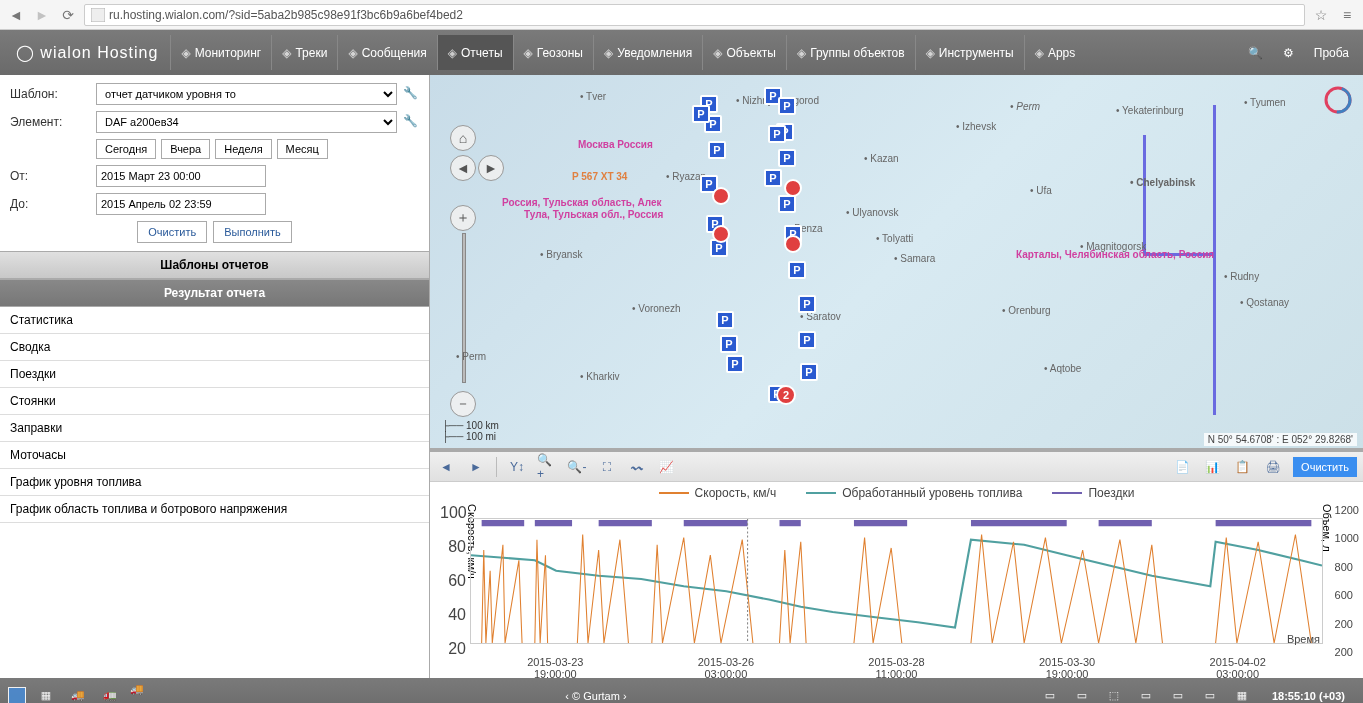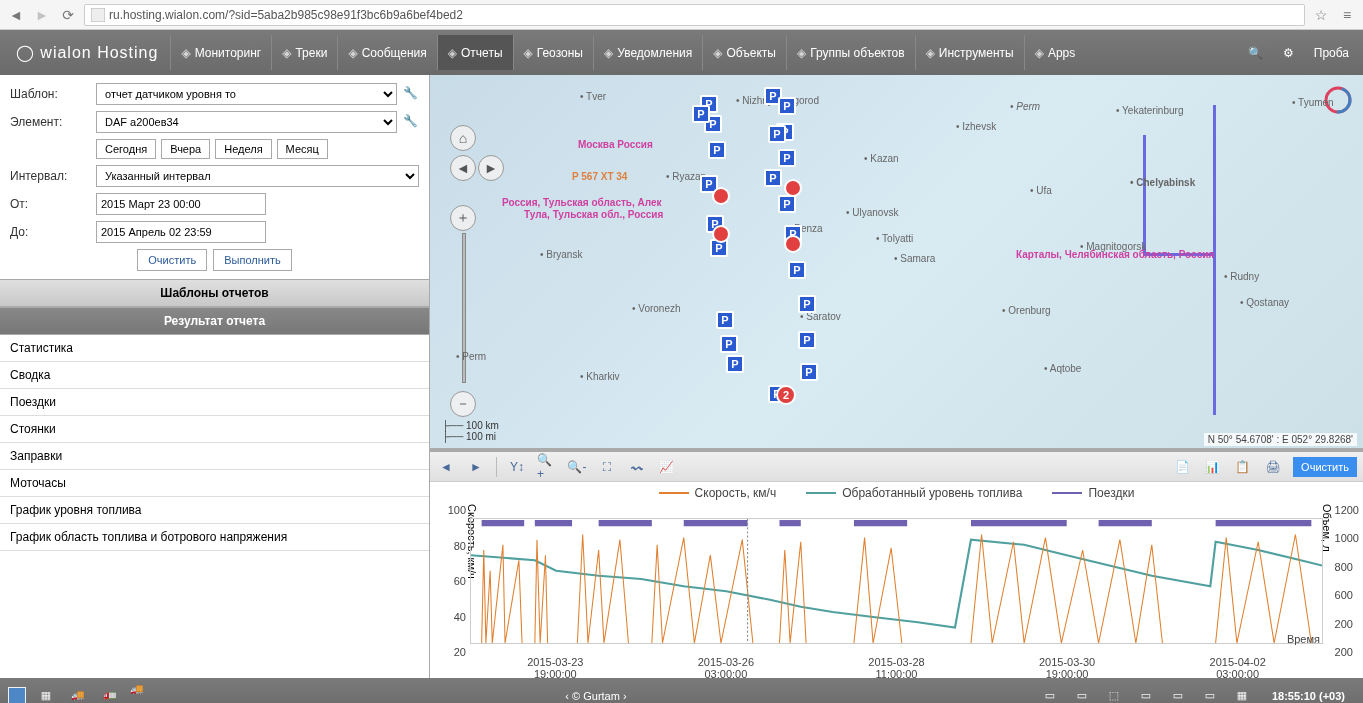--- a/index.html
+++ b/index.html
@@ -50,21 +50,21 @@
 
 .chart-panel { height:230px; background:#fff; border-top:4px solid #aaa; display:flex; flex-direction:column;}
 .chart-toolbar { height:30px; background:linear-gradient(#f0f0f0,#e0e0e0); border-bottom:1px solid #ccc; display:flex; align-items:center; padding:0 6px; gap:10px;}
 .tb-btn { width:20px; height:20px; display:flex; align-items:center; justify-content:center; cursor:pointer; color:#4a6a9a;}
 .tb-spacer{flex:1;}
 .clear-btn { background:#3a8ef0; color:#fff; padding:4px 8px; border:none; font-size:11px; cursor:pointer;}
 .chart-legend { height:22px; display:flex; align-items:center; justify-content:center; gap:30px; font-size:12px; color:#444;}
 .leg-item{display:flex;align-items:center;gap:6px;}
 .leg-line{width:30px;height:2px;}
 .chart-body { flex:1; position:relative; margin:0 40px;}
-.y-axis-l { position:absolute; left:-30px; top:0; bottom:20px; display:flex; flex-direction:column; justify-content:space-between; font-size:11px; color:#444; text-align:right; width:26px;}
+.y-axis-l { position:absolute; left:-30px; top:0; bottom:20px; display:flex; flex-direction:column; justify-content:space-between; font-size:16px; color:#444; text-align:right; width:26px;}
 .y-axis-r { position:absolute; right:-36px; top:0; bottom:20px; display:flex; flex-direction:column; justify-content:space-between; font-size:11px; color:#444;}
 .y-label-l{position:absolute;left:-4px;top:0;font-size:11px;writing-mode:vertical-rl;}
 .y-label-r{position:absolute;right:-10px;top:0;font-size:11px;writing-mode:vertical-rl;}
 .x-axis { position:absolute; left:0; right:0; bottom:-2px; display:flex; justify-content:space-between; font-size:11px; color:#444;}
 .x-tick{text-align:center;flex:1;}
 .plot-area { position:absolute; left:0; right:0; top:14px; bottom:34px; border:1px solid #ccc;}
 .resize-grip { position:absolute; left:-4px; top:-4px; right:-4px; height:6px; cursor:row-resize;}
 
 .status-bar { height:35px; background:linear-gradient(#7a7a7a,#6a6a6a); display:flex; align-items:center; padding:0 8px; gap:8px; color:#fff; font-size:11px;}
 .sb-spacer{flex:1;}
@@ -125,24 +125,20 @@
         <span class="wrench">🔧</span>
       </div>
       <div class="form-row" id="quick-btns">
           <div class="form-label"></div>
           <button class="btn-sm first">Сегодня</button>
           <button class="btn-sm">Вчера</button>
           <button class="btn-sm">Неделя</button>
           <button class="btn-sm">Месяц</button>
         </div>
       <div class="form-row">
-        <div class="form-label">Интервал:</div>
-        <select class="form-select"><option>Указанный интервал</option></select>
-      </div>
-      <div class="form-row">
         <div class="form-label">От:</div>
         <input class="date-input" value="2015 Март 23 00:00" style="">
       </div>
       <div class="form-row">
         <div class="form-label">До:</div>
         <input class="date-input" value="2015 Апрель 02 23:59" style="">
       </div>
       <div class="btn-row">
         <button class="btn-action">Очистить</button>
         <button class="btn-action">Выполнить</button>
@@ -188,21 +184,21 @@
       <div class="route-line" style="left:783px;top:30px;height:310px;"></div>
       <div class="route-line" style="left:713px;top:178px;width:70px;height:3px;"></div>
 
       <div id="city-labels">
           <div class="city-label" style="left: 150px; top: 16px;">• Tver</div>
           <div class="city-label" style="left: 306px; top: 20px;">• Nizhny Novgorod</div>
           <div class="city-label" style="left: 434px; top: 78px;">• Kazan</div>
           <div class="city-label" style="left: 526px; top: 22px; margin-top: 24px;">• Izhevsk</div>
           <div class="city-label" style="left: 580px; top: 26px; font-style: italic;">• Perm</div>
           <div class="city-label" style="left: 686px; top: 30px;">• Yekaterinburg</div>
-          <div class="city-label" style="left: 814px; top: 22px; margin-left: 48px;">• Tyumen</div>
+          <div class="city-label" style="left: 814px; top: 22px;">• Tyumen</div>
           <div class="city-label" style="left: 700px; top: 102px; font-weight: bold;">• Chelyabinsk</div>
           <div class="city-label" style="left: 600px; top: 110px;">• Ufa</div>
           <div class="city-label" style="left: 416px; top: 132px;">• Ulyanovsk</div>
           <div class="city-label" style="left: 464px; top: 178px;">• Samara</div>
           <div class="city-label" style="left: 650px; top: 166px;">• Magnitogorsk</div>
           <div class="city-label" style="left: 572px; top: 230px;">• Orenburg</div>
           <div class="city-label" style="left: 614px; top: 288px;">• Aqtobe</div>
           <div class="city-label" style="left: 794px; top: 196px;">• Rudny</div>
           <div class="city-label" style="left: 810px; top: 222px;">• Qostanay</div>
           <div class="city-label" style="left: 202px; top: 228px;">• Voronezh</div>

